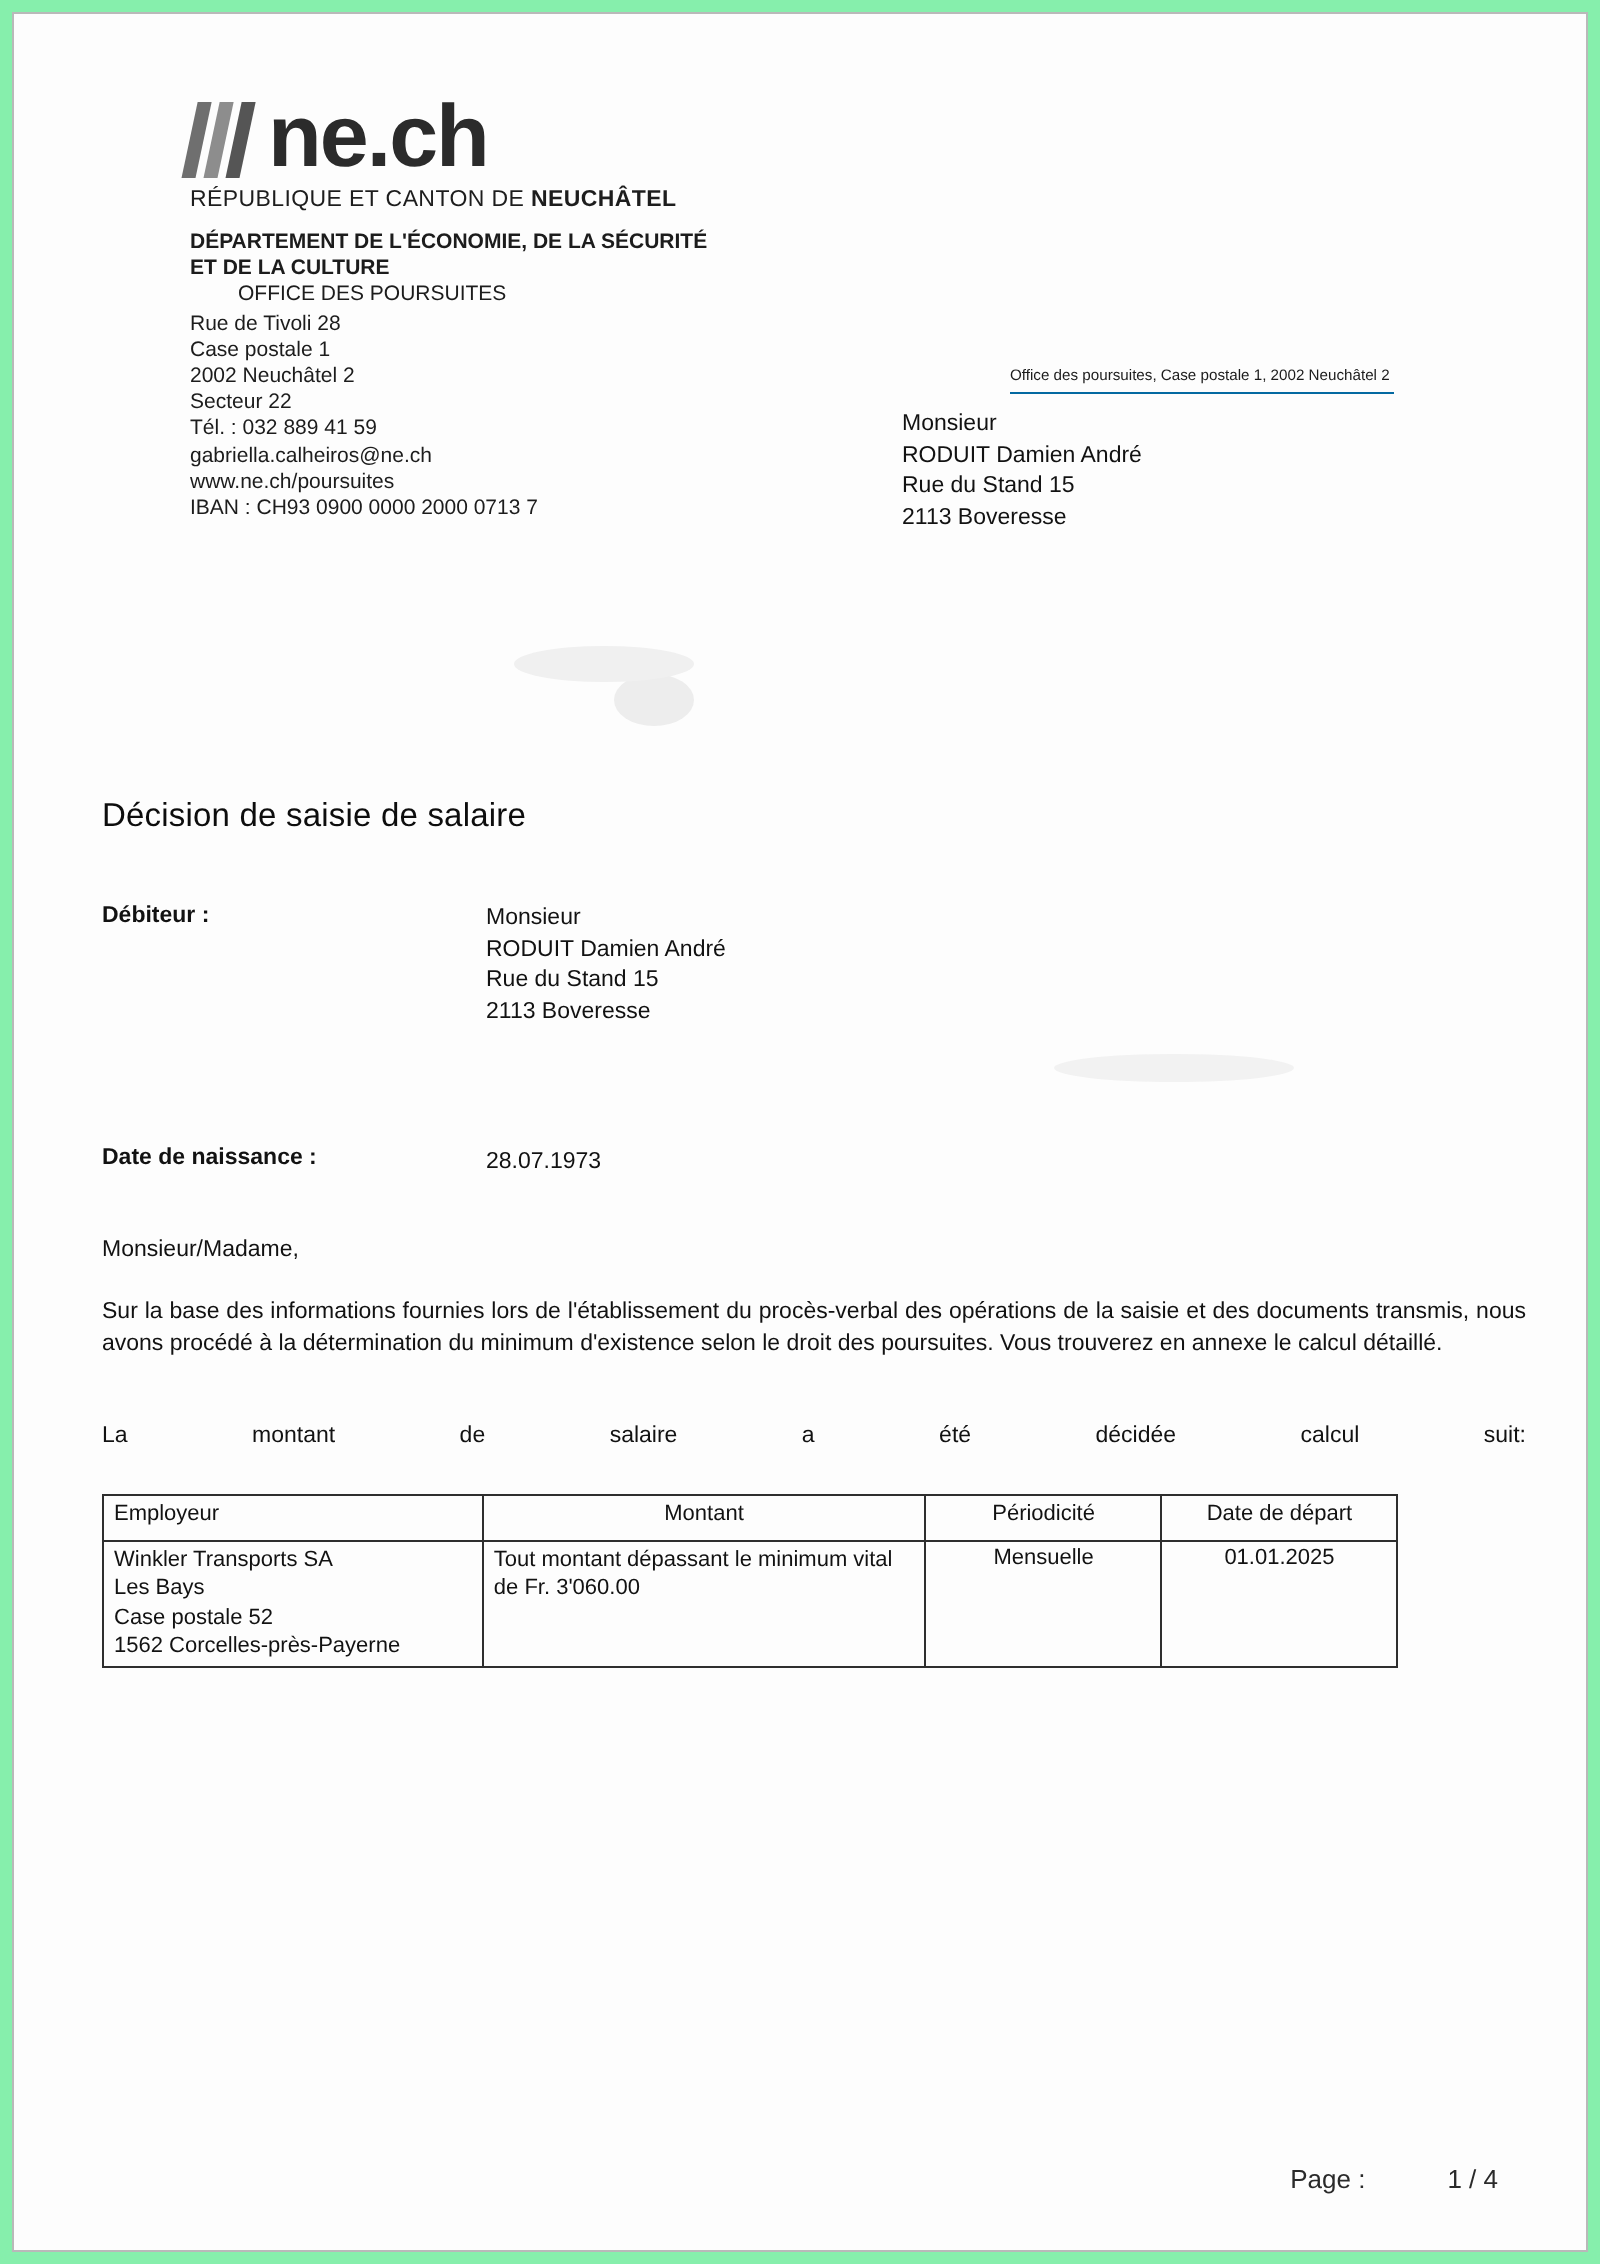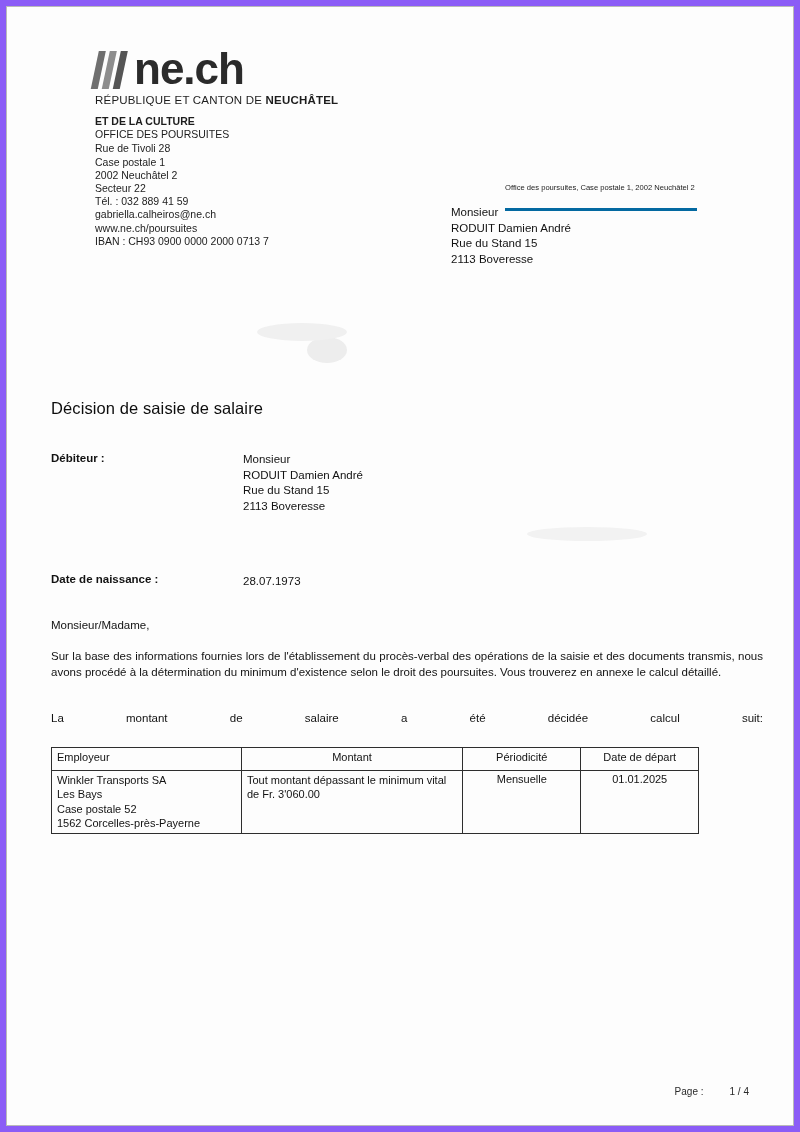--- a/index.html
+++ b/index.html
@@ -7,21 +7,21 @@
     padding: 0;
     background: #8a8a8a;
   }
   body {
     font-family: "Liberation Sans", sans-serif;
   }
   .page {
     position: relative;
     width: 800px;
     height: 1132px;
-    background: #8b5cf6;
+    background: #86efac;
     overflow: hidden;
     box-sizing: border-box;
   }
   .scan-border {
     position: absolute;
     left: 6px;
     top: 6px;
     right: 6px;
     bottom: 6px;
     border: 1px solid #b9b9b9;
@@ -94,33 +94,34 @@
   }
   .sender .dept {
     font-weight: bold;
     font-size: 10.5px;
     line-height: 13.2px;
   }
   .sender .office {
     font-size: 10.5px;
     line-height: 13.2px;
     margin-bottom: 1px;
+    margin-left: 24px;
   }
   .sender .line { white-space: nowrap; }
 
   
   .addr-ref {
     position: absolute;
     left: 498px;
     top: 176px;
     width: 192px;
     font-size: 7.6px;
     color: #1c1c1c;
-    border-bottom: 3px solid #0369a1;
-    padding-bottom: 16px;
+    border-bottom: 1px solid #0369a1;
+    padding-bottom: 4px;
     white-space: nowrap;
   }
   .addressee {
     position: absolute;
     left: 444px;
     top: 198px;
     font-size: 11.5px;
     line-height: 15.5px;
     color: #121212;
   }
@@ -211,24 +212,24 @@
   .table td.c-employer { width: 212px; line-height: 14.4px; }
   .table td.c-amount   { width: 252px; line-height: 14.4px; }
   .table td.c-period   { width: 122px; text-align: center; }
   .table td.c-start    { width: 120px; text-align: center; }
 
   
   .footer {
     position: absolute;
     right: 44px;
     bottom: 28px;
-    font-size: 10px;
+    font-size: 13px;
     color: #2a2a2a;
     display: flex;
-    gap: 26px;
+    gap: 41px;
     padding-left: 40px;
   }
 
   
   .noise {
     position: absolute;
     pointer-events: none;
     color: #d9d9d9;
     font-size: 10px;
     line-height: 14px;
@@ -259,20 +260,21 @@
           <i class="b1"></i>
             <i class="b2"></i>
             <i class="b3"></i>
         </span>
         <span class="logo-text">ne.ch</span>
       </div>
       <div class="logo-sub"><span>RÉPUBLIQUE ET CANTON DE </span><b>NEUCHÂTEL</b></div>
     </div>
 
     <div class="sender">
+      <div class="dept line">DÉPARTEMENT DE L'ÉCONOMIE, DE LA SÉCURITÉ</div>
       <div class="dept line">ET DE LA CULTURE</div>
       <div class="office line">OFFICE DES POURSUITES</div>
       <div class="line">Rue de Tivoli 28</div>
       <div class="line">Case postale 1</div>
       <div class="line">2002 Neuchâtel 2</div>
       <div class="line">Secteur 22</div>
       <div class="line">Tél. : 032 889 41 59</div>
       <div class="line">gabriella.calheiros@ne.ch</div>
       <div class="line">www.ne.ch/poursuites</div>
       <div class="line">IBAN : CH93 0900 0000 2000 0713 7</div>

